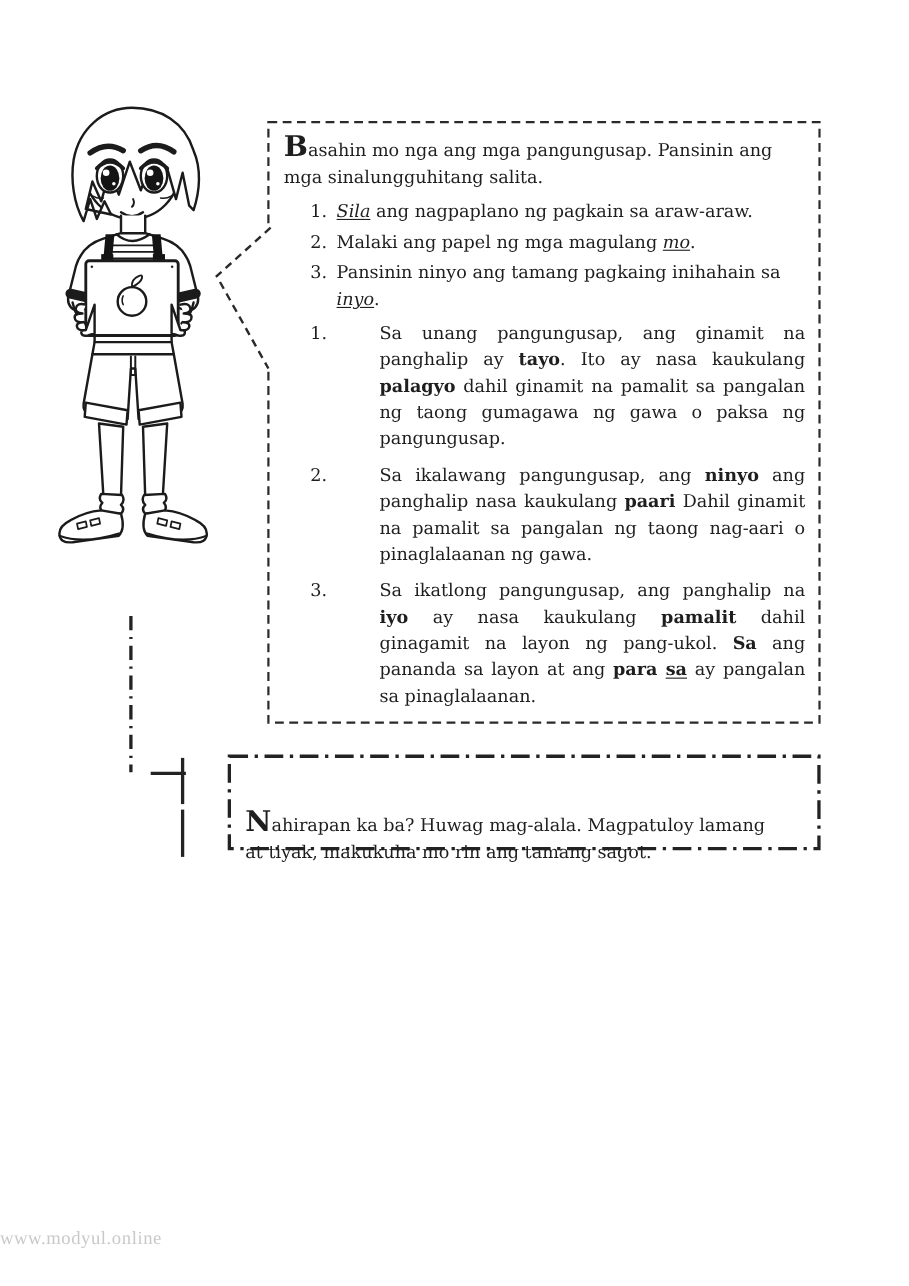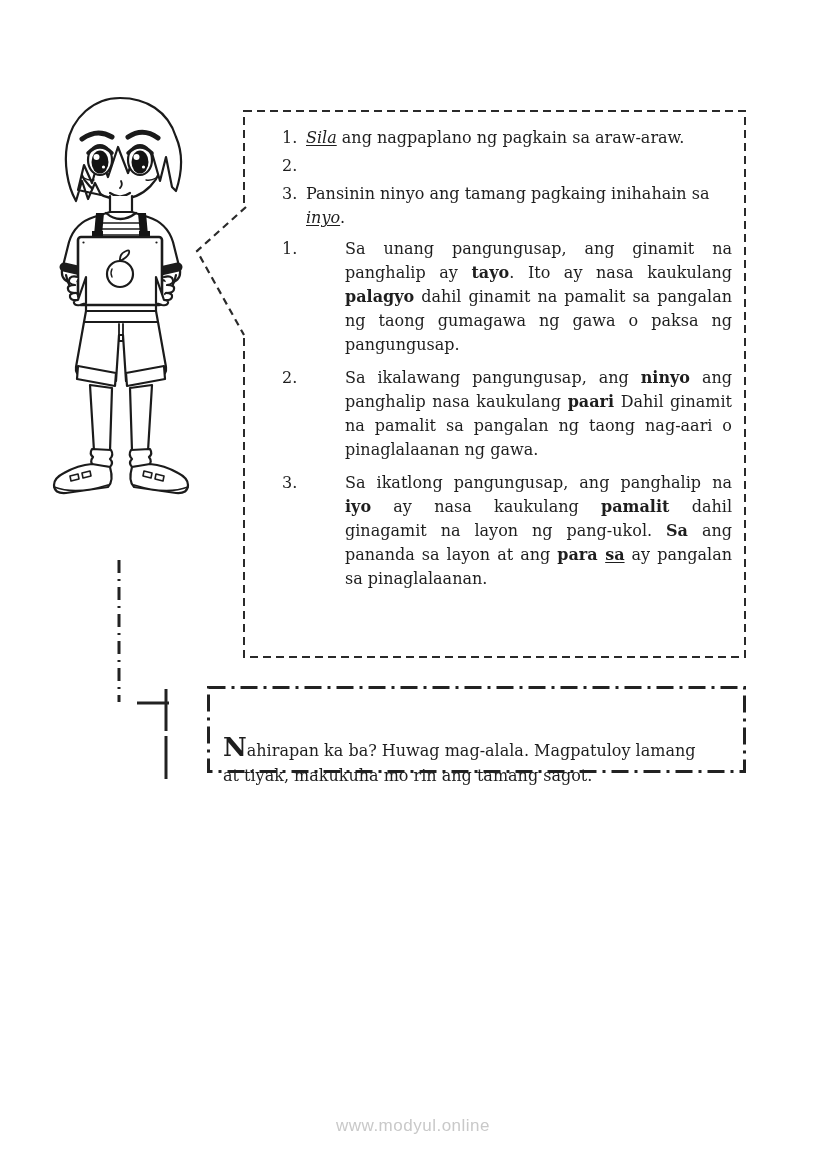--- a/index.html
+++ b/index.html
@@ -27,22 +27,22 @@
   .exlist{margin:0 0 7px 0;}
   .exitem{display:flex;margin:2px 0 4px 24px;}
   .exitem .num{flex:0 0 24px;}
   .xitem{display:flex;margin:0 0 9px 24px;}
   .xitem .num{flex:0 0 23px;}
   .xbody{flex:1;text-align:justify;margin-left:40px;}
   
   #deco{position:absolute;left:0;top:0;pointer-events:none;}
   #boy{position:absolute;left:48px;top:95px;}
   .watermark{
-    position:absolute;left:0;top:1116px;width:826px;text-align:center;
-    font-family:Liberation Sans, sans-serif;
+    position:absolute;left:0;top:1116px;width:826px;text-align:left;
+    font-family:Liberation Serif, serif;
     font-size:17px;color:#c9c9c9;letter-spacing:.5px;
   }
 </style>
 </head>
 <body>
 
 <div id="page">
 
   <svg id="boy" width="148" height="418" viewBox="0 0 148 418" fill="none" stroke="#1b1b1b" stroke-width="2.2" stroke-linecap="round" stroke-linejoin="round">
 
@@ -128,28 +128,30 @@
       <path d="M22,381 l8,-2 l1,5 l-8,2 Z M34,378 l8,-2 l1,5 l-8,2 Z" stroke-width="1.6"></path>
     </g>
     <g fill="#fff">
       <path d="M84,372 q-4,14 2,20 l42,6 q12,1 12,-8 q0,-7 -10,-12 q-14,-8 -28,-9 Z"></path>
       <path d="M140,392 q-22,8 -54,-2" stroke-width="1.8"></path>
       <path d="M116,381 l-8,-2 l-1,5 l8,2 Z M104,378 l-8,-2 l-1,5 l8,2 Z" stroke-width="1.6"></path>
     </g>
   </svg>
 
   <div class="box1">
+    <p class="intro"><span class="dropcap">B</span><span>asahin mo nga ang mga pangungusap. Pansinin ang mga sinalungguhitang salita.</span></p>
 
     <div class="exlist">
       <div class="exitem">
         <span class="num">1.</span>
         <span><span class="u">Sila</span><span> ang nagpaplano ng pagkain sa araw-araw.</span></span>
       </div>
       <div class="exitem">
         <span class="num">2.</span>
+        <span><span>Malaki ang papel ng mga magulang </span><span class="u">mo</span><span>.</span></span>
       </div>
       <div class="exitem">
         <span class="num">3.</span>
         <span><span>Pansinin ninyo ang tamang pagkaing inihahain sa </span><span class="u">inyo</span><span>.</span></span>
       </div>
     </div>
 
 
     <div>
       <div class="xitem">

